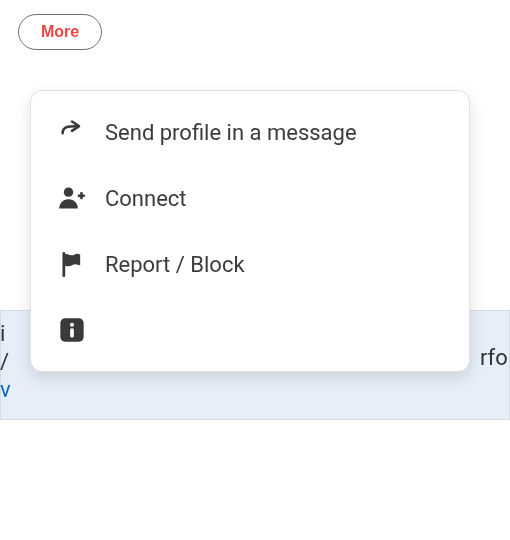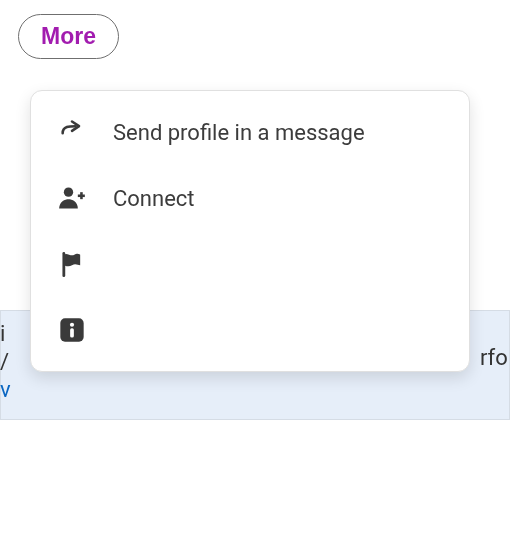--- a/index.html
+++ b/index.html
@@ -46,43 +46,43 @@
     overflow: hidden;
     white-space: nowrap;
   }
   .more-btn {
     position: absolute;
     top: 14px;
     left: 18px;
     border: 1px solid #6f6f6f;
     border-radius: 26px;
     padding: 8px 22px;
-    font-size: 23px;
+    font-size: 16px;
     font-weight: 600;
-    color: #a21caf;
+    color: #ef4444;
     background: #ffffff;
     cursor: pointer;
   }
   .menu {
     position: absolute;
     top: 90px;
     left: 30px;
     width: 440px;
     background: #ffffff;
     border: 1px solid #e0e0e0;
     border-radius: 12px;
     box-shadow: 0 6px 16px rgba(0,0,0,0.12);
     padding: 8px 0;
   }
   .menu-item {
     display: flex;
     align-items: center;
     padding: 18px 26px;
     cursor: pointer;
-    gap: 26px;
+    gap: 18px;
   }
   .menu-item .icon {
     width: 30px;
     height: 30px;
     display: flex;
     align-items: center;
     justify-content: center;
     flex-shrink: 0;
     color: #3a3a3a;
   }
@@ -128,20 +128,21 @@
     <span class="label">Connect</span>
   </div>
 
   <div class="menu-item">
     <span class="icon">
       <svg viewBox="0 0 24 24" width="28" height="28" fill="currentColor">
         <path d="M5 3 L5 22" stroke="currentColor" stroke-width="2.4" stroke-linecap="round"></path>
         <path d="M5 4 C8 2 11 6 14 4 C17 2 19 4 19 4 L19 13 C17 13 15 11 12 13 C9 15 5 13 5 13 Z"></path>
       </svg>
     </span>
+    <span class="label">Report / Block</span>
   </div>
 
   <div class="menu-item">
     <span class="icon">
       <svg viewBox="0 0 24 24" width="28" height="28">
         <rect x="2" y="2" width="20" height="20" rx="4" fill="currentColor"></rect>
         <circle cx="12" cy="7.5" r="1.8" fill="#ffffff"></circle>
         <rect x="10.4" y="10.5" width="3.2" height="8" rx="1.4" fill="#ffffff"></rect>
       </svg>
     </span>

